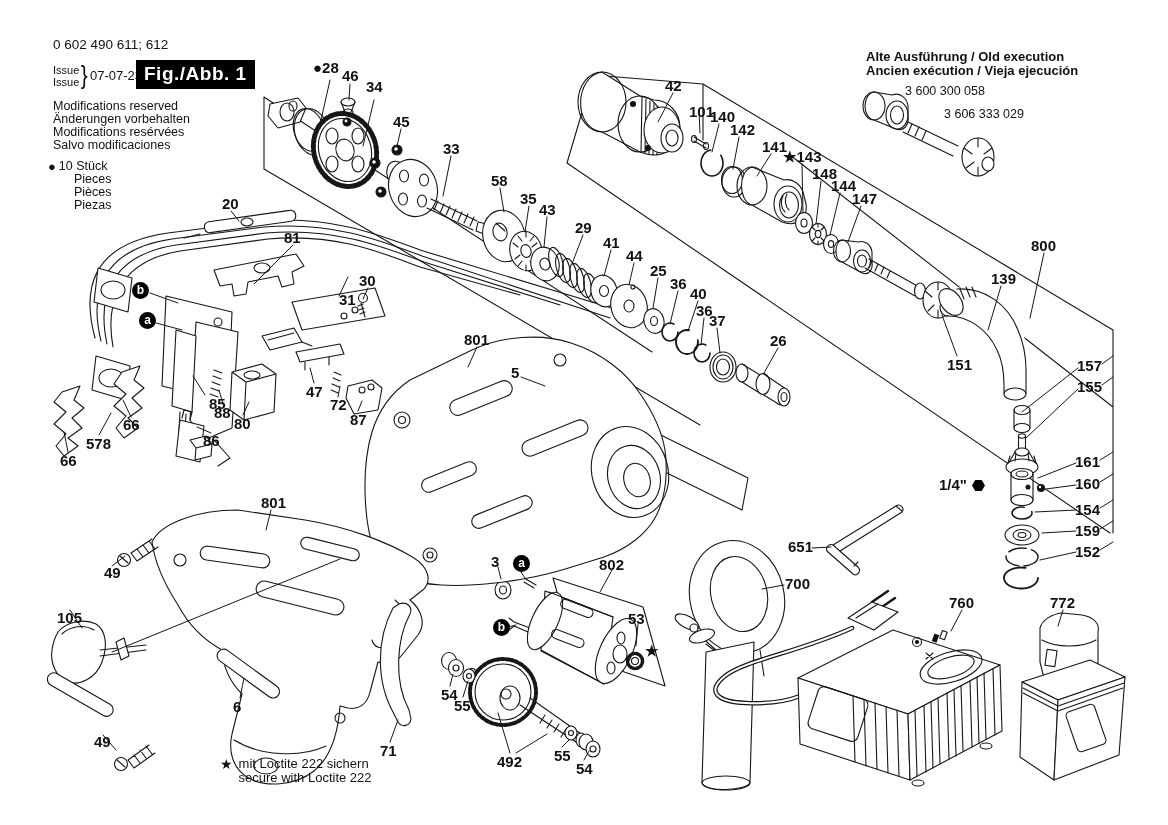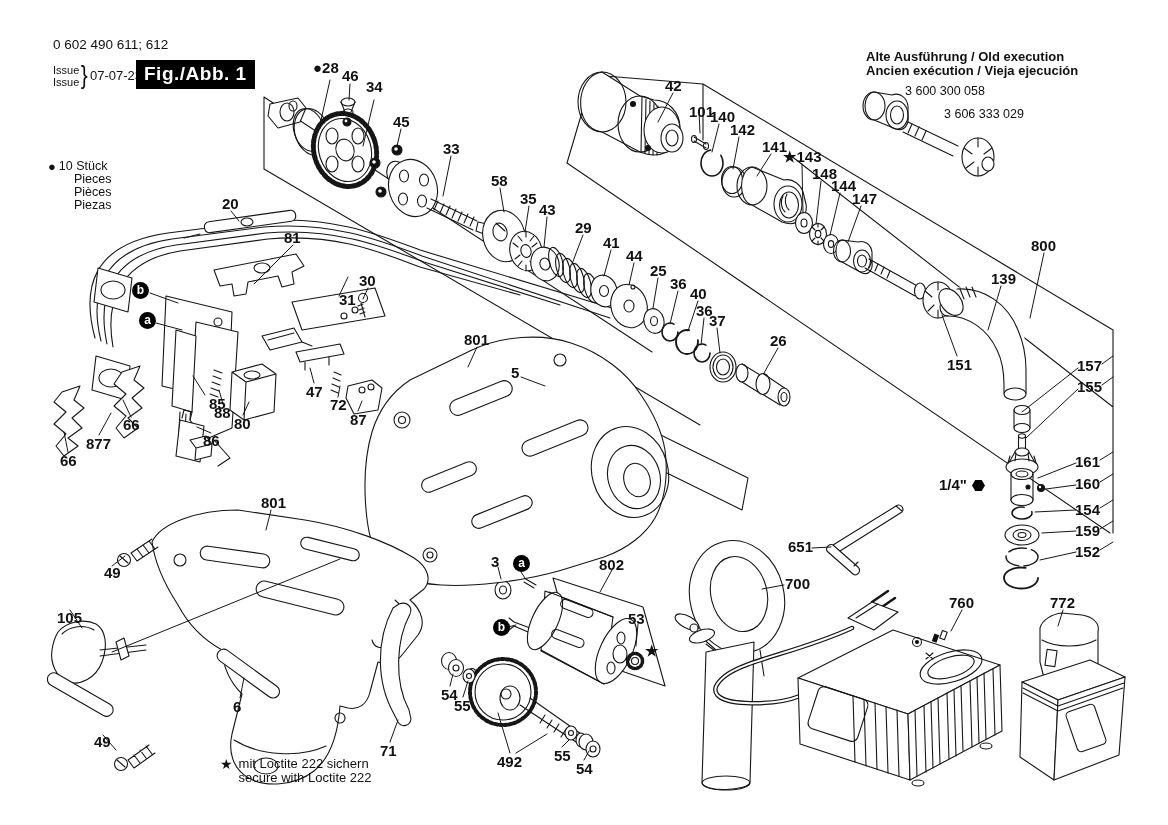--- a/index.html
+++ b/index.html
@@ -457,21 +457,21 @@
       <div class="callout circle" style="left: 139px; top: 312px;">a</div>
       <div class="callout" style="left: 339px; top: 262px; margin-top: 30px;">31</div>
       <div class="callout" style="left: 359px; top: 273px;">30</div>
       <div class="callout" style="left: 464px; top: 332px;">801</div>
       <div class="callout" style="left: 511px; top: 365px;">5</div>
       <div class="callout" style="left: 197px; top: 396px; margin-left: 12px;">85</div>
       <div class="callout" style="left: 214px; top: 405px;">88</div>
       <div class="callout" style="left: 234px; top: 416px;">80</div>
       <div class="callout" style="left: 203px; top: 433px;">86</div>
       <div class="callout" style="left: 123px; top: 417px;">66</div>
-      <div class="callout" style="left: 86px; top: 436px;">877</div>
+      <div class="callout" style="left: 86px; top: 436px;">578</div>
       <div class="callout" style="left: 60px; top: 453px;">66</div>
       <div class="callout" style="left: 306px; top: 384px;">47</div>
       <div class="callout" style="left: 330px; top: 397px;">72</div>
       <div class="callout" style="left: 350px; top: 412px;">87</div>
       <div class="callout" style="left: 261px; top: 495px;">801</div>
       <div class="callout" style="left: 104px; top: 565px;">49</div>
       <div class="callout" style="left: 57px; top: 610px;">105</div>
       <div class="callout" style="left: 233px; top: 699px;">6</div>
       <div class="callout" style="left: 94px; top: 734px;">49</div>
       <div class="callout" style="left: 380px; top: 743px;">71</div>
@@ -492,20 +492,26 @@
 <div class="issue">
   <div class="col">
     <div>Issue</div>
     <div>Issue</div>
   </div>
   <div class="brace">}</div>
   <div class="date">07-07-23</div>
 </div>
 <div class="figbox">Fig./Abb. 1</div>
 
+<div class="info mods">
+  <div>Modifications reserved</div>
+  <div>Änderungen vorbehalten</div>
+  <div>Modifications resérvées</div>
+  <div>Salvo modificaciones</div>
+</div>
 
 <div class="info pieces">
   <div class="row">
     <span class="dot">●</span>
     <span>10 Stück</span>
   </div>
   <div class="ind">Pieces</div>
   <div class="ind">Pièces</div>
   <div class="ind">Piezas</div>
 </div>

